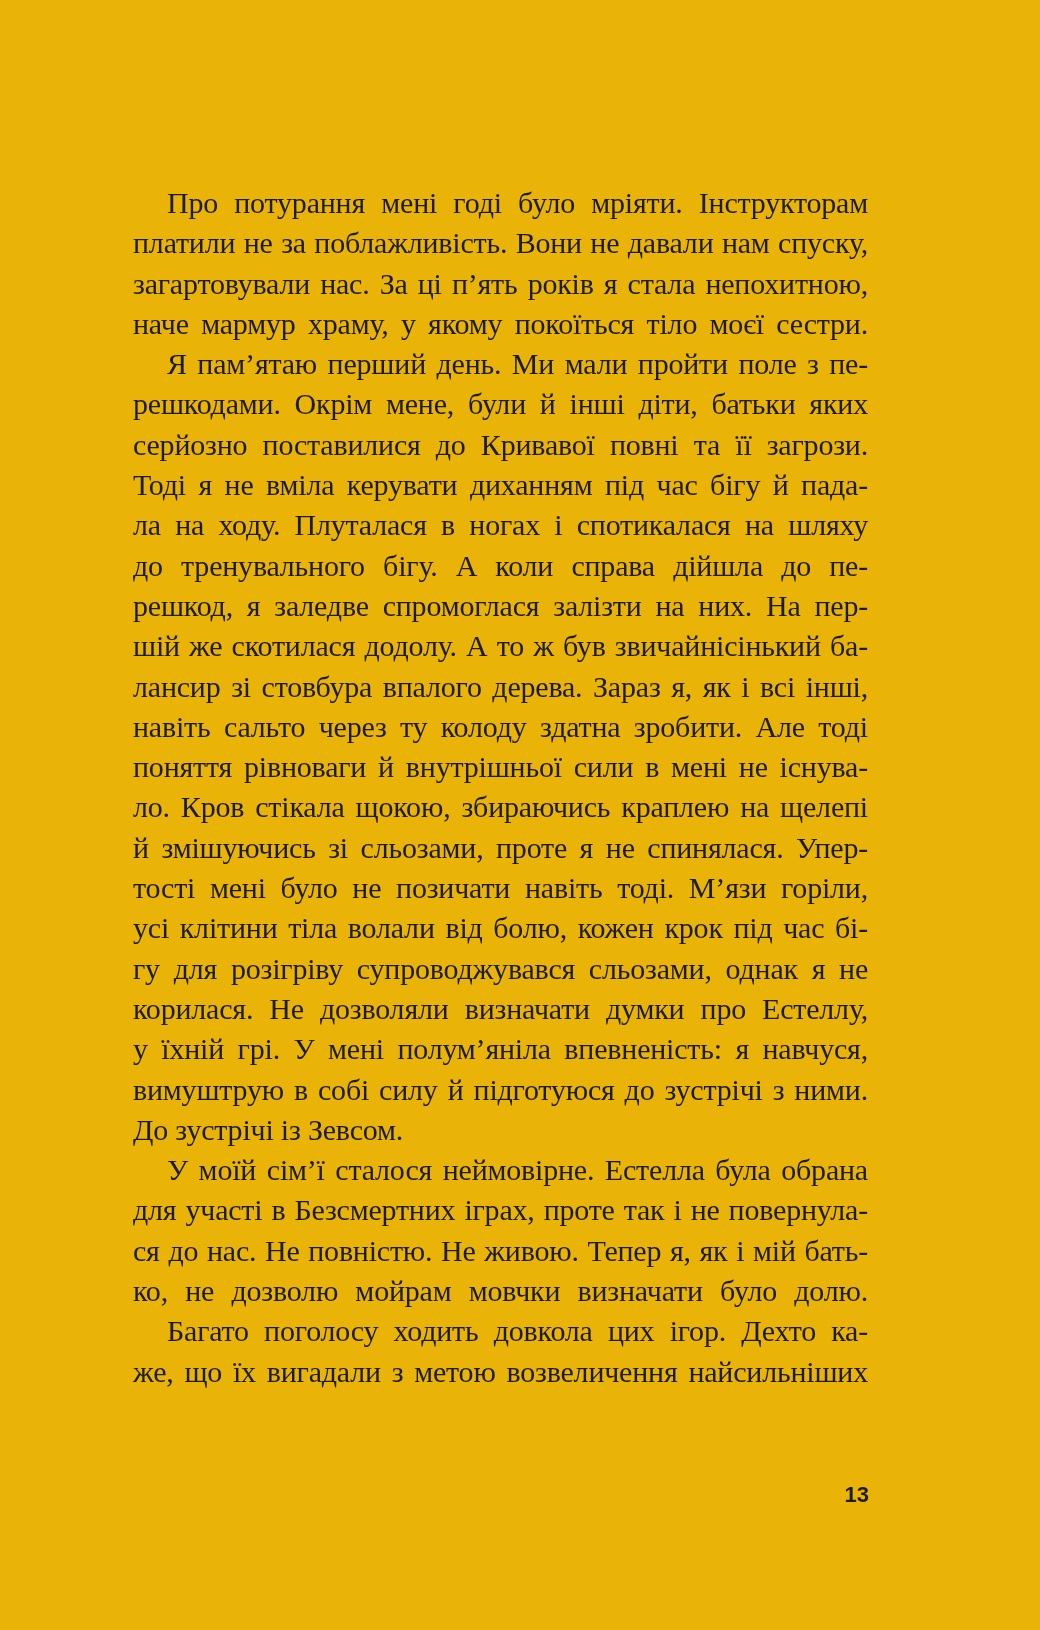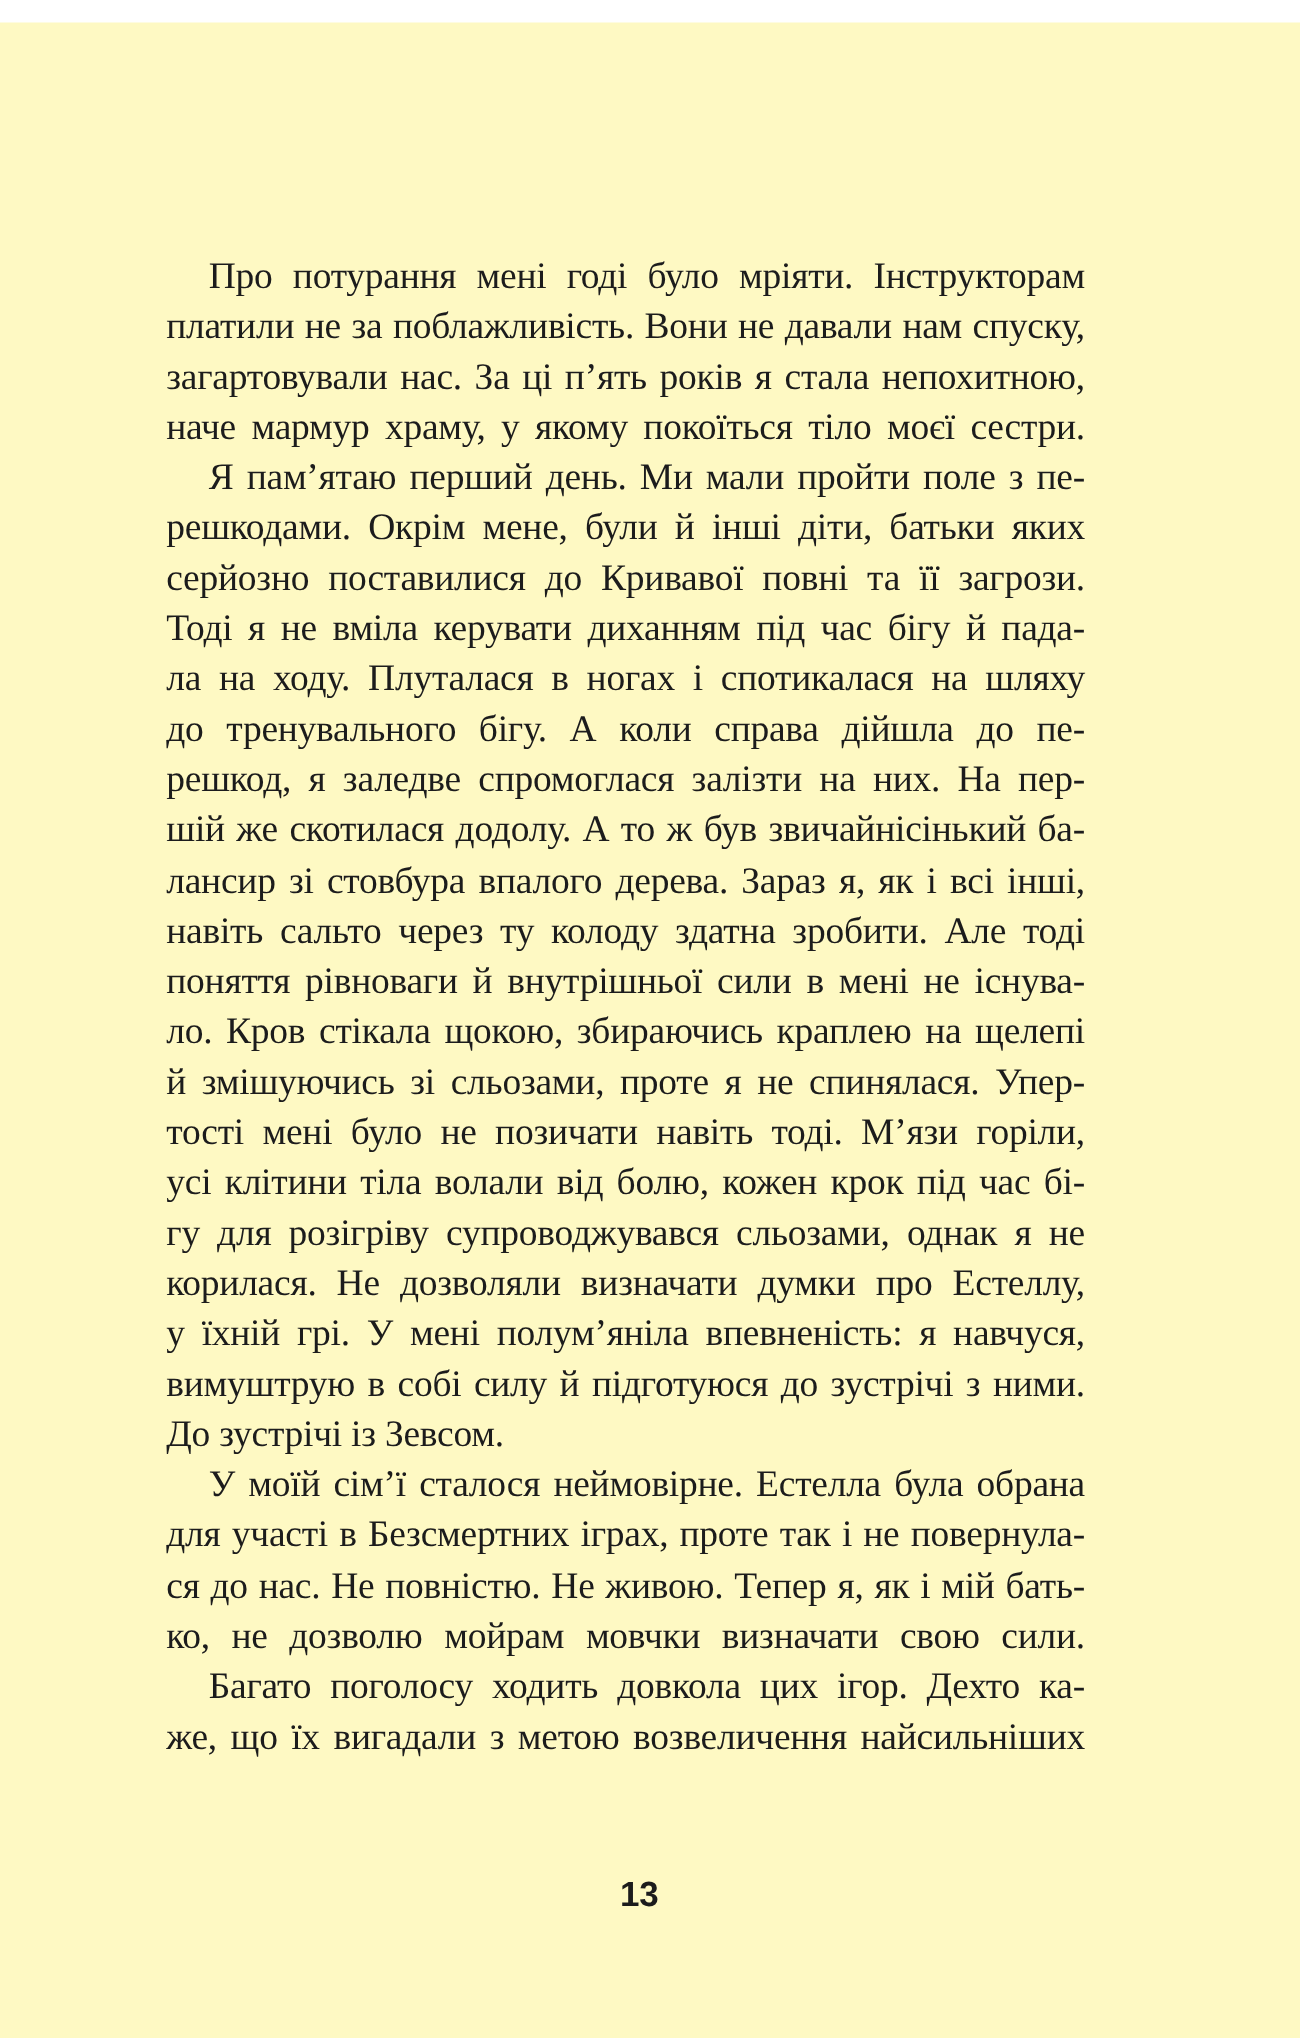--- a/index.html
+++ b/index.html
@@ -9,22 +9,21 @@
   body {
     width: 1040px;
     height: 1630px;
     background: #ffffff;
     position: relative;
     overflow: hidden;
   }
   .page {
     position: absolute;
     inset: 0;
-    background: #fef9c3;
-    margin-top: 18px;
+    background: #eab308;
   }
   .text-block {
     position: absolute;
     left: 133px;
     top: 183px;
     width: 735px;
     font-family: "Liberation Serif", "DejaVu Serif", serif;
     font-size: 30px;
     line-height: 40.3px;
     color: #1c1c1c;
@@ -39,26 +38,26 @@
   }
   .line.indent {
     text-indent: 34px;
   }
   .line.nojust {
     text-align: center;
     text-align-last: left;
   }
   .page-number {
     position: absolute;
-    left: 144px;
+    left: 134px;
     top: 1482px;
     width: 735px;
-    text-align: center;
+    text-align: right;
     font-family: "Liberation Sans", "DejaVu Sans", sans-serif;
-    font-size: 28px;
+    font-size: 22px;
     font-weight: 700;
     color: #1c1c1c;
   }
 </style>
 </head>
 <body style="background: rgb(255, 255, 255);">
 
 <div class="page">
   <div class="text-block" style="color: rgb(28, 28, 28);">
       <div class="line indent">Про потурання мені годі було мріяти. Інструкторам</div>
@@ -81,18 +80,18 @@
       <div class="line">тості мені було не позичати навіть тоді. М’язи горіли,</div>
       <div class="line">усі клітини тіла волали від болю, кожен крок під час бі-</div>
       <div class="line">гу для розігріву супроводжувався сльозами, однак я не</div>
       <div class="line">корилася. Не дозволяли визначати думки про Естеллу,</div>
       <div class="line">у їхній грі. У мені полум’яніла впевненість: я навчуся,</div>
       <div class="line">вимуштрую в собі силу й підготуюся до зустрічі з ними.</div>
       <div class="line nojust">До зустрічі із Зевсом.</div>
       <div class="line indent">У моїй сім’ї сталося неймовірне. Естелла була обрана</div>
       <div class="line">для участі в Безсмертних іграх, проте так і не повернула-</div>
       <div class="line">ся до нас. Не повністю. Не живою. Тепер я, як і мій бать-</div>
-      <div class="line">ко, не дозволю мойрам мовчки визначати свою сили.</div>
+      <div class="line">ко, не дозволю мойрам мовчки визначати було долю.</div>
       <div class="line indent">Багато поголосу ходить довкола цих ігор. Дехто ка-</div>
       <div class="line">же, що їх вигадали з метою возвеличення найсильніших</div>
     </div>
   <div class="page-number" style="color: rgb(28, 28, 28);">13</div>
 </div>
 
 </body></html>

